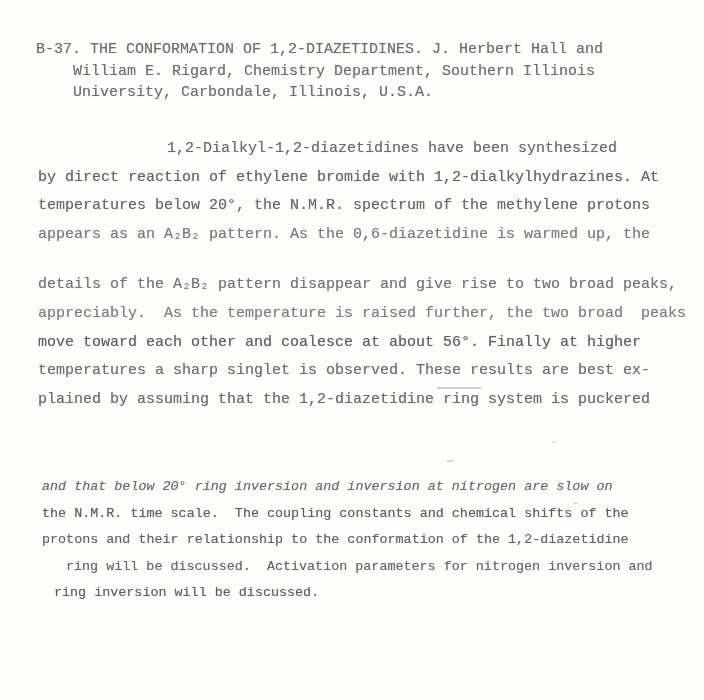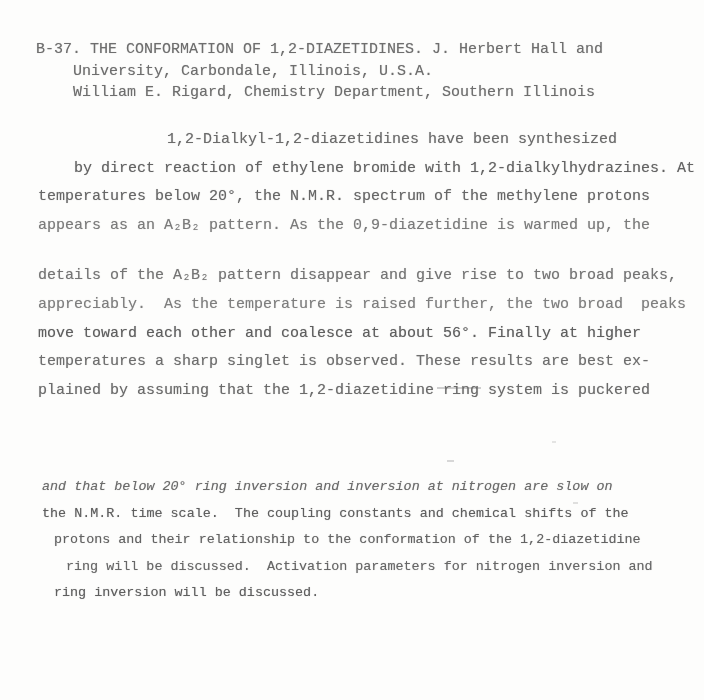--- a/index.html
+++ b/index.html
@@ -32,70 +32,70 @@
   .header-block .tline { opacity: 0.86; }
   .header-block .tline.hang { margin-left: 37px; }
   
   .abstract-block {
     position: absolute;
     left: 38px;
     top: 126px;
     font-size: 15px;
     line-height: 28.6px;
   }
-  .abstract-block .tline:nth-child(1) { padding-left: 129px; opacity: 0.88; }
-  .abstract-block .tline:nth-child(2) { opacity: 0.92; margin-left: 36px; }
+  .abstract-block .tline:nth-child(1) { padding-left: 129px; opacity: 0.88; margin-top: 9px; }
+  .abstract-block .tline:nth-child(2) { opacity: 0.92; }
   .abstract-block .tline:nth-child(3) { opacity: 0.90; }
   .abstract-block .tline:nth-child(4) { opacity: 0.78; }
   .abstract-block .tline:nth-child(5) { opacity: 0.82; margin-top: 22px; }
   .abstract-block .tline:nth-child(6) { opacity: 0.76; }
   .abstract-block .tline:nth-child(7) { opacity: 0.95; }
   .abstract-block .tline:nth-child(8) { opacity: 0.86; }
   .abstract-block .tline:nth-child(9) { opacity: 0.88; }
   .abstract-block .tline:nth-child(10){ opacity: 0.80; }
   
   .closing-block {
     position: absolute;
     left: 42px;
     top: 474px;
     font-size: 13.4px;
     line-height: 26.6px;
   }
   .closing-block .tline:nth-child(1) { opacity: 0.88; font-style: italic; }
   .closing-block .tline:nth-child(2) { opacity: 0.95; }
-  .closing-block .tline:nth-child(3) { opacity: 0.92; text-align: center; }
+  .closing-block .tline:nth-child(3) { opacity: 0.92; }
   .closing-block .tline:nth-child(4) { opacity: 0.90; margin-left: 24px; }
   .closing-block .tline:nth-child(5) { opacity: 0.95; margin-left: 12px; }
   
   .artifact {
     position: absolute;
     background: rgba(110,110,110,0.32);
     filter: blur(0.4px);
   }
   .artifact.overline-ring { left: 437px; top: 387px; width: 44px; height: 2px; }
   .artifact.speck-1 { left: 447px; top: 460px; width: 7px;  height: 2px; background: rgba(120,120,120,0.28); }
   .artifact.speck-2 { left: 573px; top: 502px; width: 5px;  height: 2px; background: rgba(120,120,120,0.22); }
   .artifact.speck-3 { left: 552px; top: 441px; width: 4px;  height: 2px; background: rgba(130,130,130,0.20); }
 </style>
 </head>
 <body>
 
 <div class="page" style="--paper: #fdfdfc; --ink: #575757;">
 
   <div class="header-block">
     <div class="tline">B-37. THE CONFORMATION OF 1,2-DIAZETIDINES. J. Herbert Hall and</div>
+    <div class="tline hang">William E. Rigard, Chemistry Department, Southern Illinois</div>
     <div class="tline hang">University, Carbondale, Illinois, U.S.A.</div>
-    <div class="tline hang">William E. Rigard, Chemistry Department, Southern Illinois</div>
   </div>
 
   <div class="abstract-block">
     <div class="tline">1,2-Dialkyl-1,2-diazetidines have been synthesized</div>
     <div class="tline">by direct reaction of ethylene bromide with 1,2-dialkylhydrazines. At</div>
     <div class="tline">temperatures below 20°, the N.M.R. spectrum of the methylene protons</div>
-    <div class="tline">appears as an A₂B₂ pattern. As the 0,9-diazetidine is warmed up, the</div>
+    <div class="tline">appears as an A₂B₂ pattern. As the 0,6-diazetidine is warmed up, the</div>
     <div class="tline">details of the A₂B₂ pattern disappear and give rise to two broad peaks,</div>
     <div class="tline">appreciably.  As the temperature is raised further, the two broad  peaks</div>
     <div class="tline">move toward each other and coalesce at about 56°. Finally at higher</div>
     <div class="tline">temperatures a sharp singlet is observed. These results are best ex-</div>
     <div class="tline">plained by assuming that the 1,2-diazetidine ring system is puckered</div>
   </div>
 
   <div class="closing-block">
     <div class="tline">and that below 20° ring inversion and inversion at nitrogen are slow on</div>
     <div class="tline">the N.M.R. time scale.  The coupling constants and chemical shifts of the</div>

